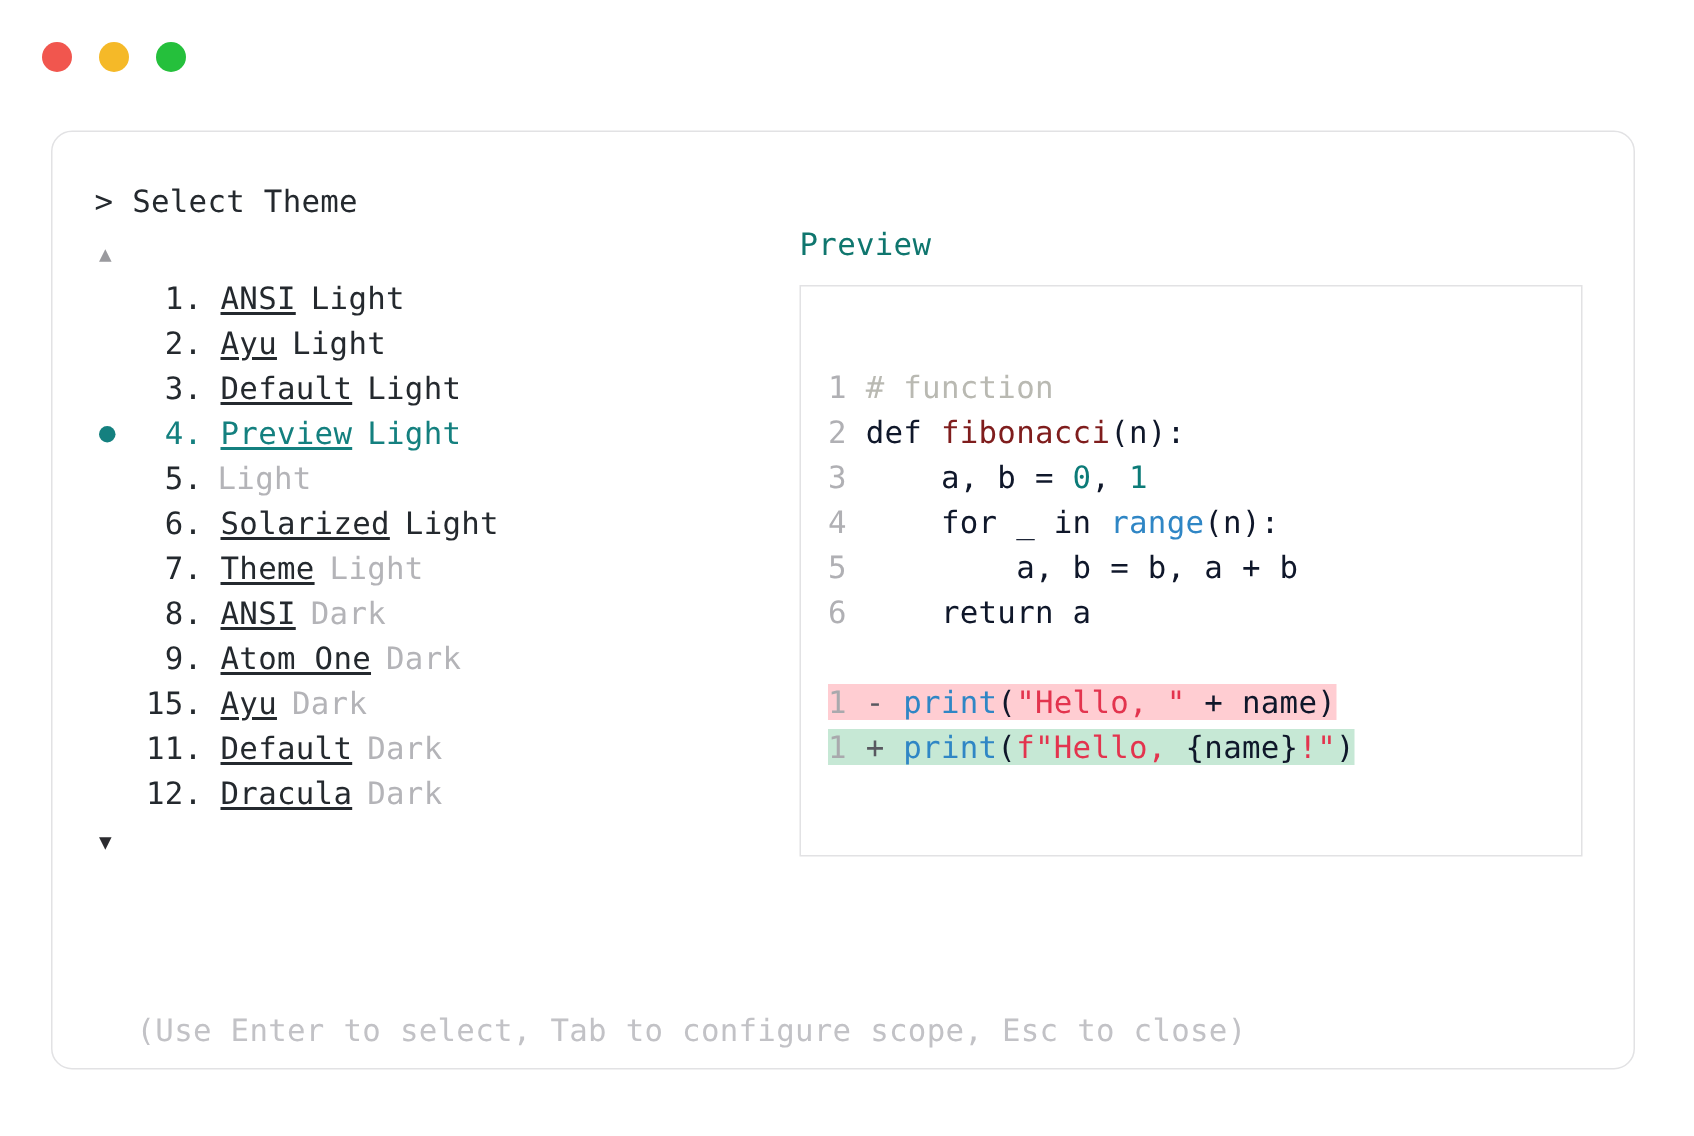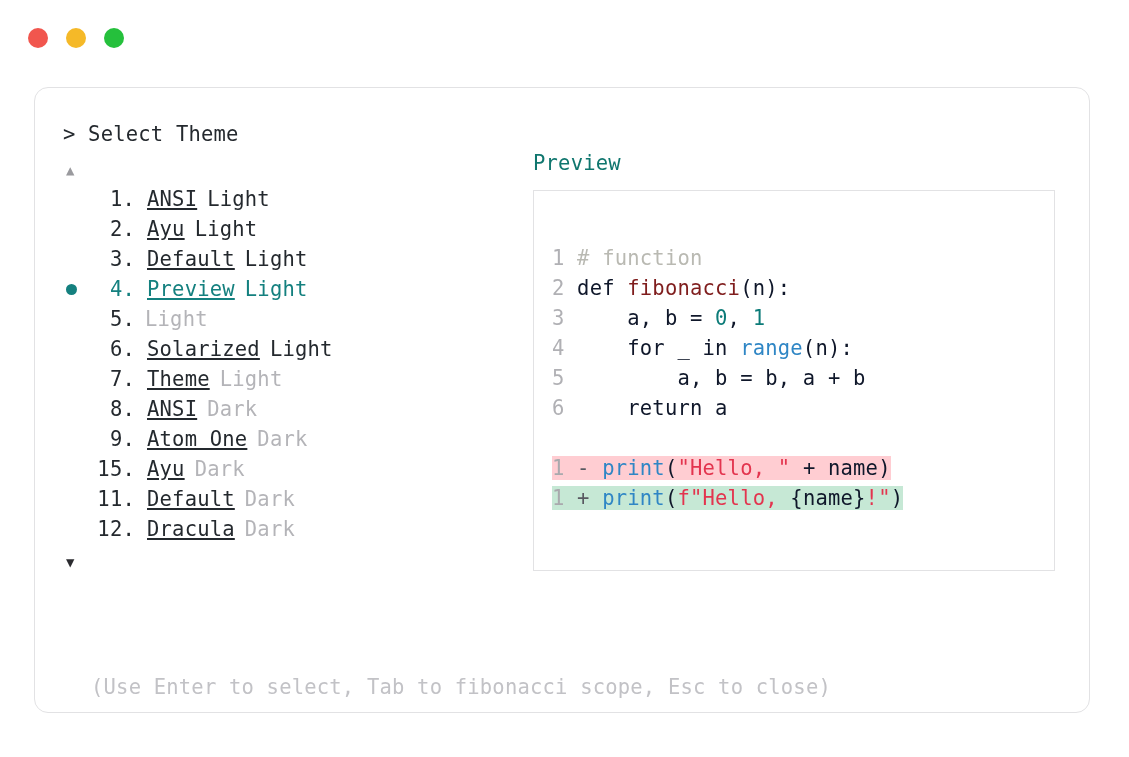--- a/index.html
+++ b/index.html
@@ -216,15 +216,15 @@
 
       <div class="col-right">
         <div class="section-head">Preview</div>
         <div class="preview-box">
           <div class="code" id="code-block"><div class="cline"><span class="ln">1</span><span class="tok-plain"> </span><span class="tok-comment"># function</span></div><div class="cline"><span class="ln">2</span><span class="tok-plain"> </span><span class="tok-plain">def </span><span class="tok-fn">fibonacci</span><span class="tok-plain">(n):</span></div><div class="cline"><span class="ln">3</span><span class="tok-plain"> </span><span class="tok-plain">    a, b = </span><span class="tok-num">0</span><span class="tok-plain">, </span><span class="tok-num">1</span></div><div class="cline"><span class="ln">4</span><span class="tok-plain"> </span><span class="tok-plain">    for _ in </span><span class="tok-builtin">range</span><span class="tok-plain">(n):</span></div><div class="cline"><span class="ln">5</span><span class="tok-plain"> </span><span class="tok-plain">        a, b = b, a + b</span></div><div class="cline"><span class="ln">6</span><span class="tok-plain"> </span><span class="tok-plain">    return a</span></div><div class="gap"></div><div class="cline"><span class="hl-del"><span class="ln">1</span><span class="tok-sign"> - </span><span class="tok-builtin">print</span><span class="tok-plain">(</span><span class="tok-str">"Hello, "</span><span class="tok-plain"> + name)</span></span></div><div class="cline"><span class="hl-add"><span class="ln">1</span><span class="tok-sign"> + </span><span class="tok-builtin">print</span><span class="tok-plain">(</span><span class="tok-str">f"Hello, </span><span class="tok-plain">{name}</span><span class="tok-str">!"</span><span class="tok-plain">)</span></span></div></div>
         </div>
       </div>
 
     </div>
 
-    <div class="hint">(Use Enter to select, Tab to fibonacci scope, Esc to close)</div>
+    <div class="hint">(Use Enter to select, Tab to configure scope, Esc to close)</div>
   </div>
 </div>
 
 </body></html>

